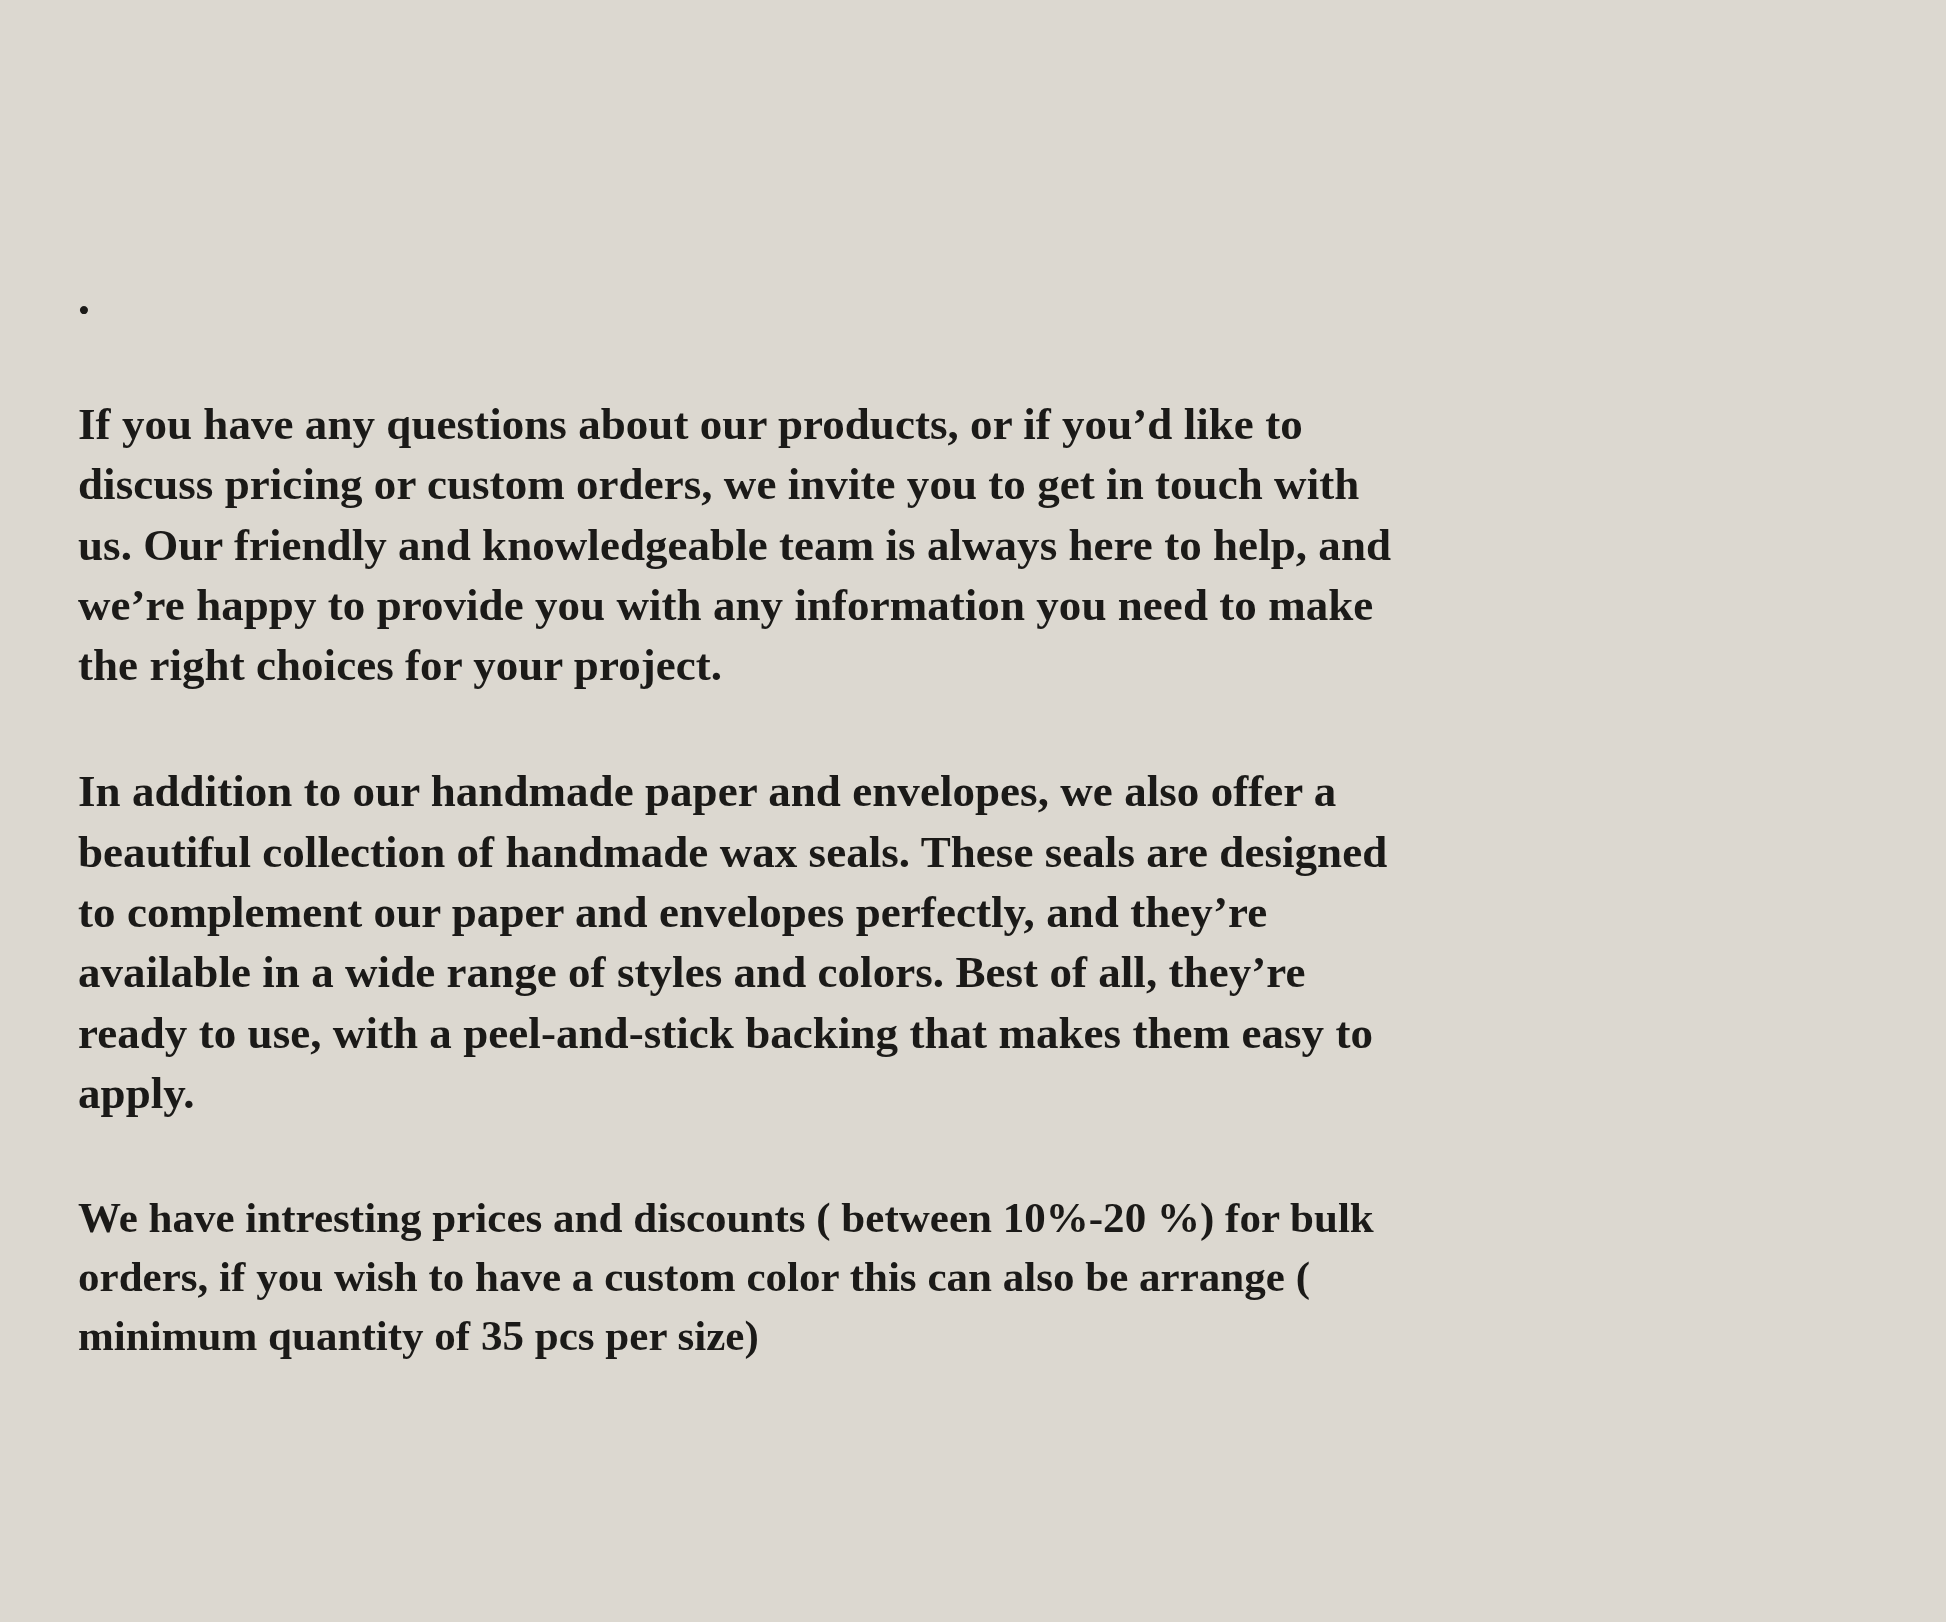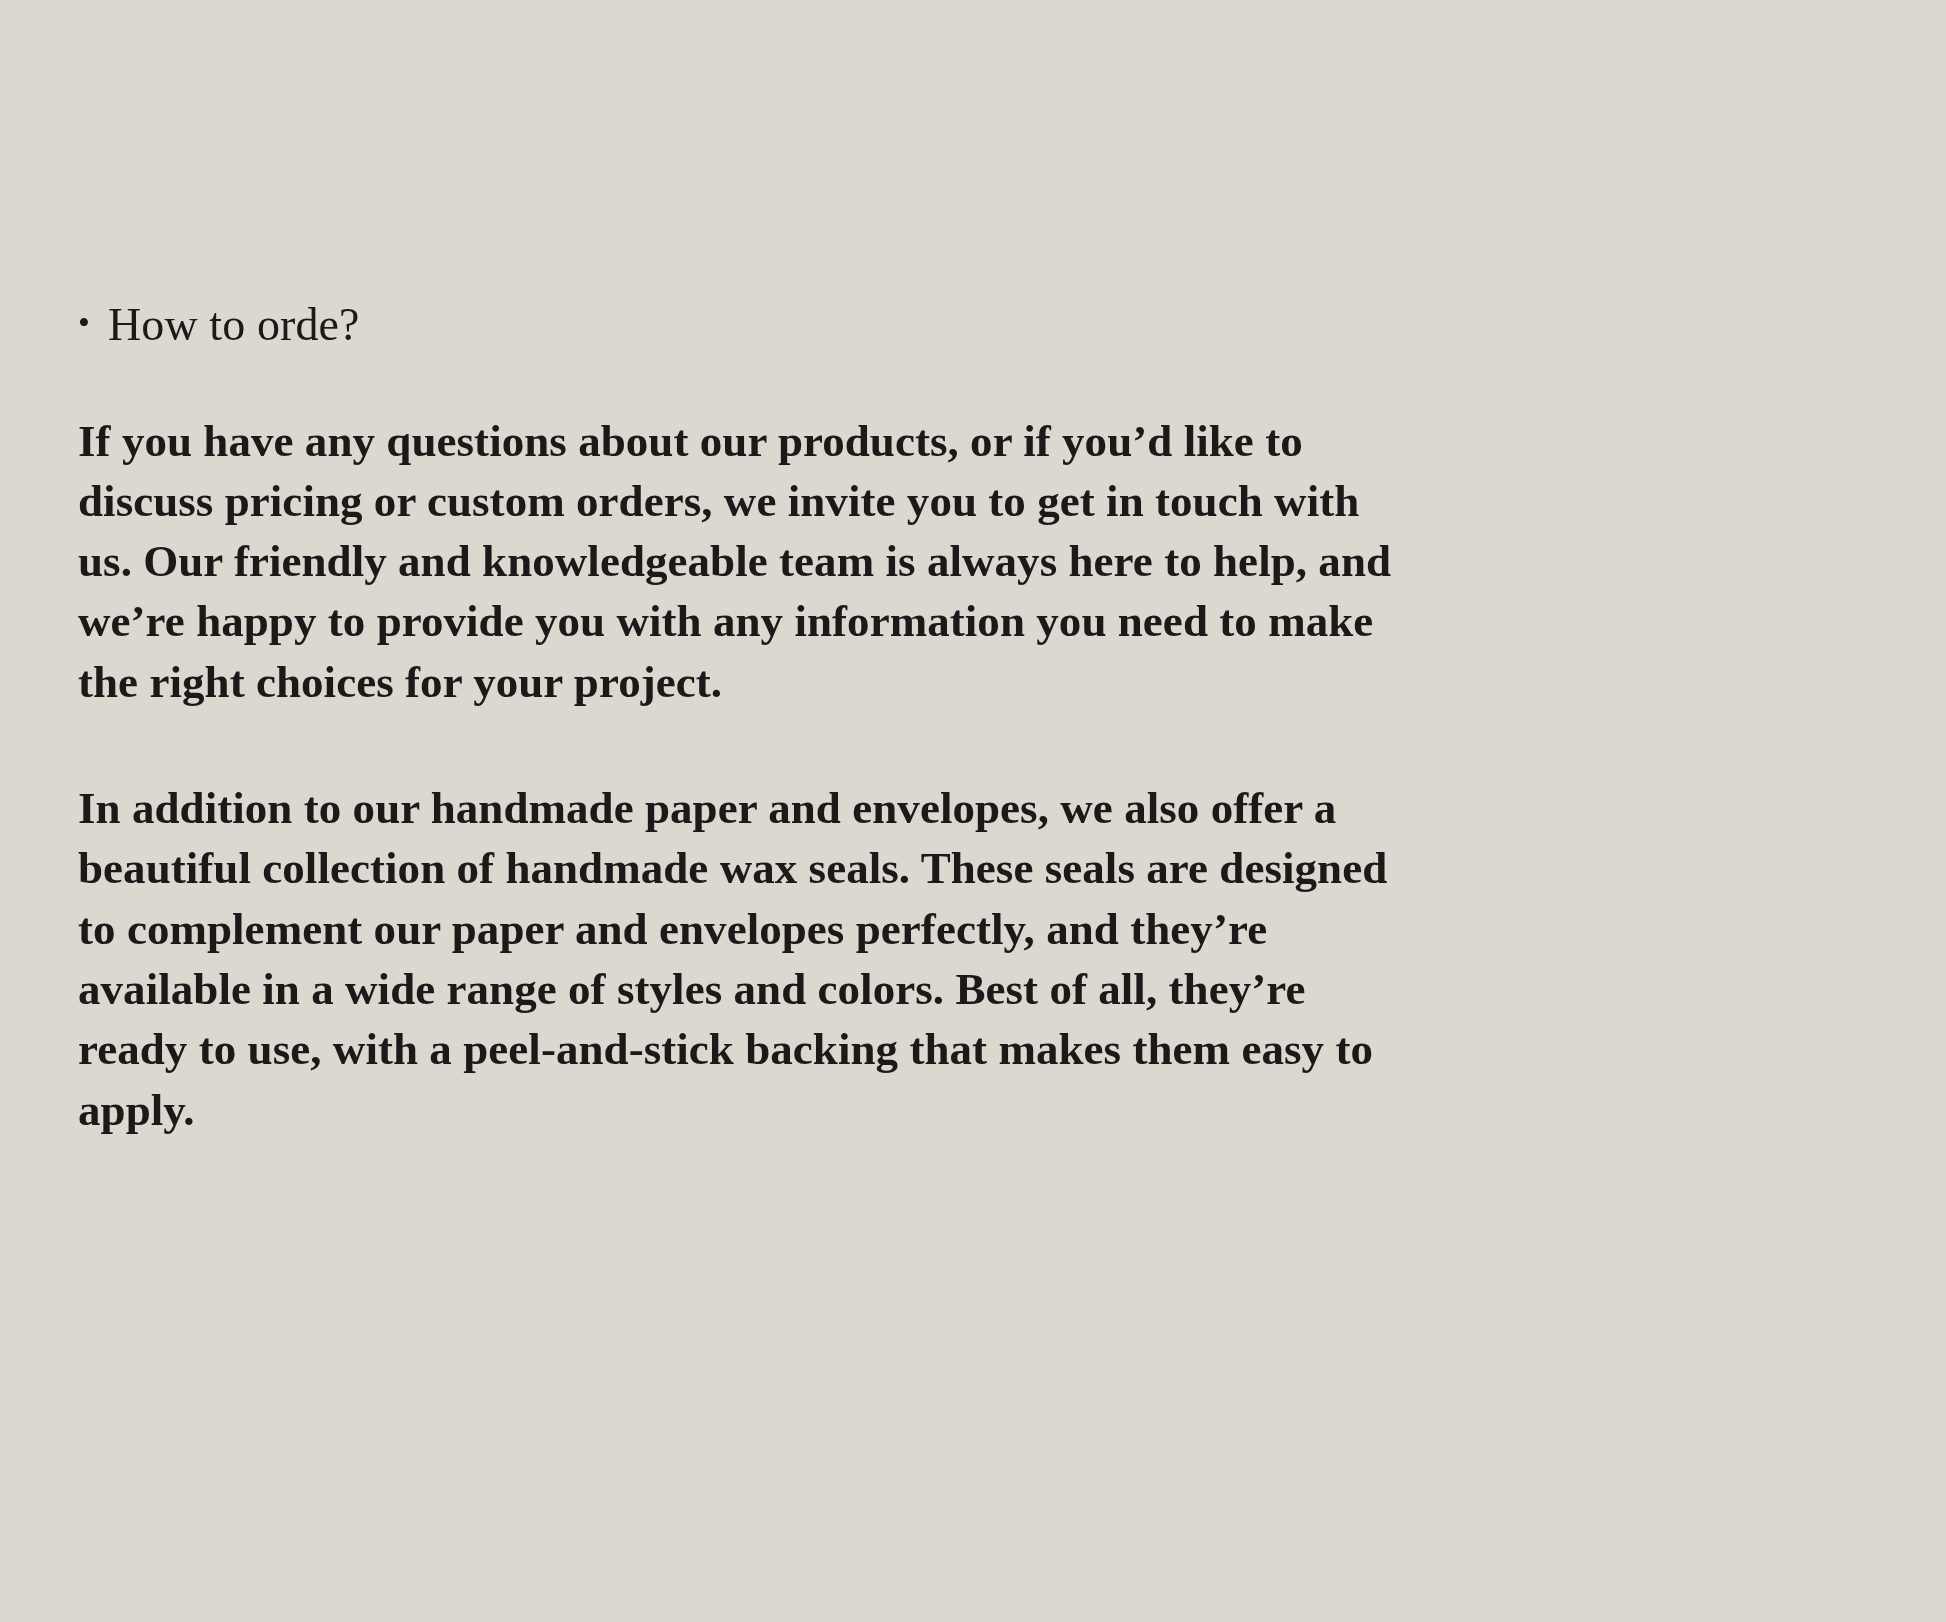--- a/index.html
+++ b/index.html
@@ -59,21 +59,21 @@
     letter-spacing: 0.02px;
   }
 </style>
 </head>
 <body>
 
 <div class="page">
 
   <div class="bullet-line">
     <span class="bullet-dot">•</span>
-    <span class="bullet-text">How to orde?</span>
   </div>
 
   <p class="body-par">If you have any questions about  our products, or if you’d like to discuss pricing or custom orders, we invite you to get in touch with us. Our friendly and knowledgeable team is always here to help, and we’re happy to provide you with any information you need to make the right choices for your project.</p>
 
   <p class="body-par wide">In addition to our handmade paper and envelopes, we also offer a beautiful collection of handmade wax seals. These seals are designed to complement our paper and envelopes perfectly, and they’re available in a wide range of styles and colors. Best of all, they’re ready to use, with a peel-and-stick backing that makes them easy to apply.</p>
 
+  <p class="bold-par">We have intresting prices and discounts ( between 10%-20 %) for bulk orders, if you wish to have a custom color this can also be arrange ( minimum quantity of 35 pcs per size)</p>
 
 </div>
 
 </body></html>

